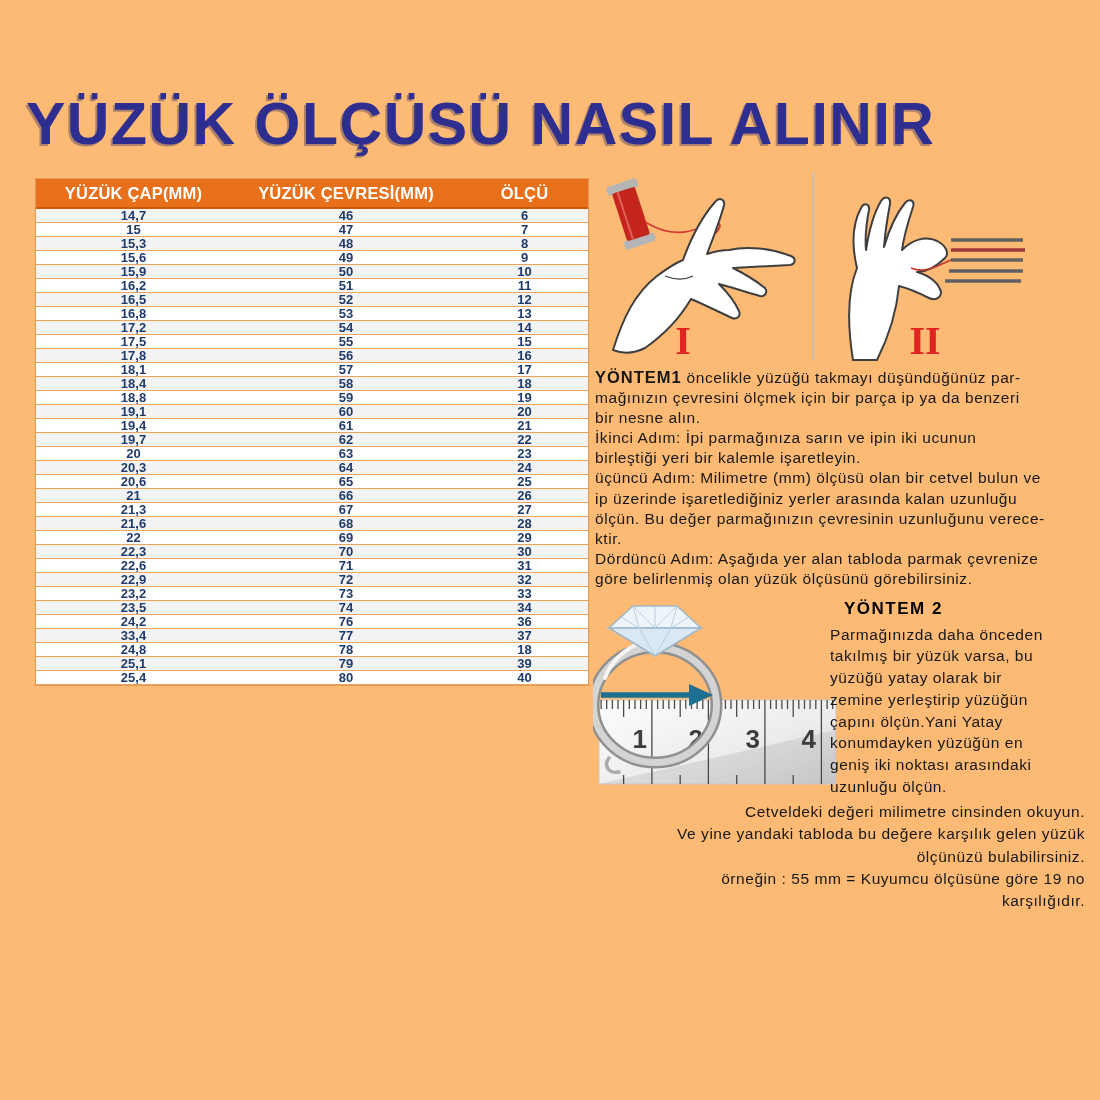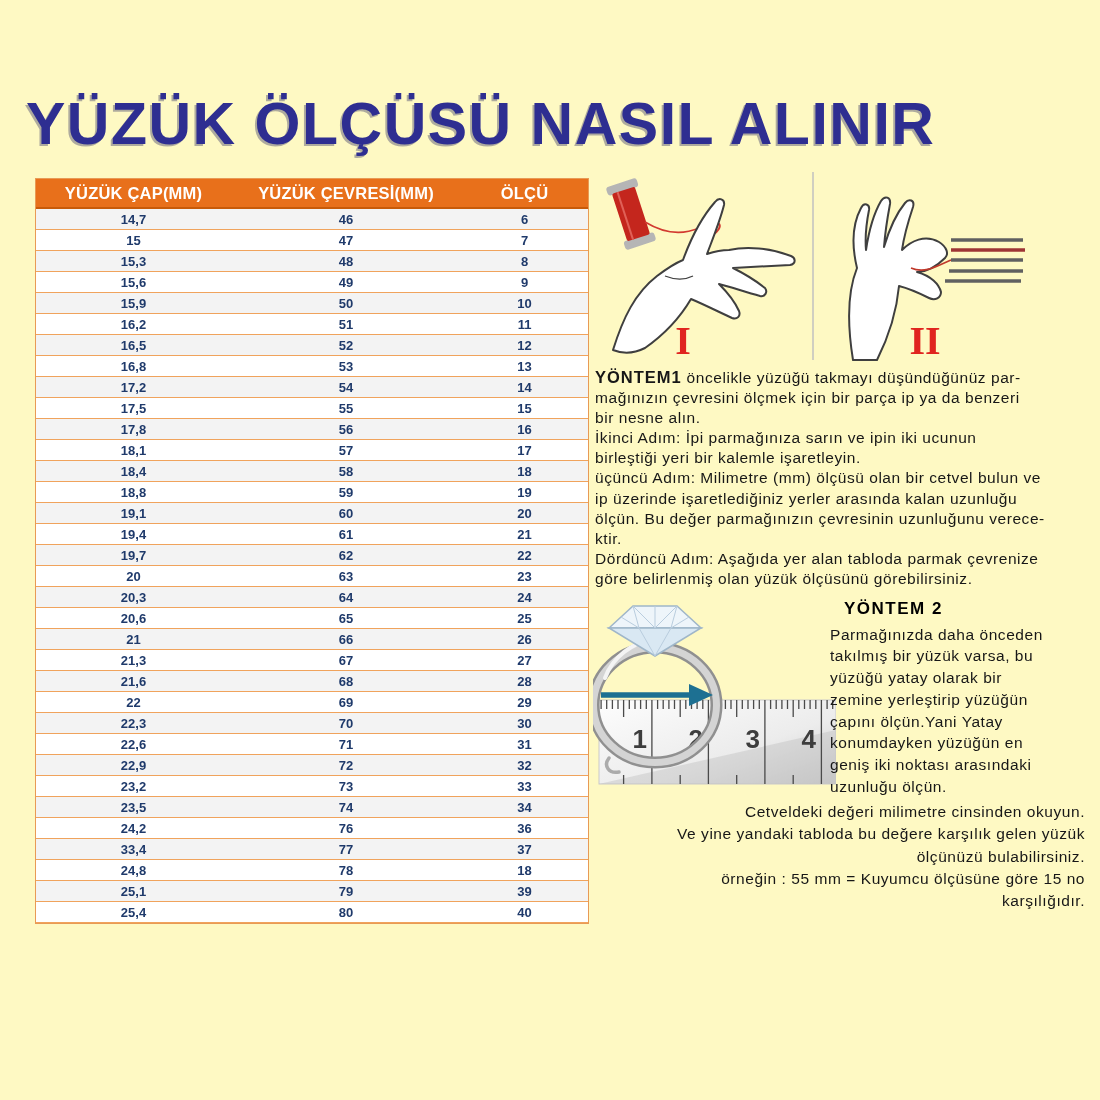--- a/index.html
+++ b/index.html
@@ -1,17 +1,17 @@
 <!DOCTYPE html>
 <html><head>
 <meta charset="utf-8">
 <style>
   html,body{margin:0;padding:0;background:#ffffff;}
   .page{
-    position:relative;width:1100px;height:1100px;background:#fef9c3;overflow:hidden;
+    position:relative;width:1100px;height:1100px;background:#fdba74;overflow:hidden;
     font-family:"Liberation Sans", sans-serif;color:#1c1c1c;
   }
   
   .main-title{
     position:absolute;left:26px;top:90px;width:1050px;
     font-size:59px;font-weight:bold;letter-spacing:1.5px;
     color:#2e2e91;text-shadow:-2px 2px 0 rgba(25,25,90,0.35);
     white-space:nowrap;
   }
   
@@ -22,21 +22,21 @@
   .thead{
     display:flex;height:28px;background:#e8701b;align-items:center;
     border-bottom:2px solid #c85a08;
   }
   .th{
     color:#ffffff;font-weight:bold;font-size:16.5px;text-align:center;
     letter-spacing:0.2px;
   }
   .c1{width:195px;} .c2{width:230px;} .c3{width:127px;}
   .tr{
-    display:flex;height:21px;align-items:center;box-sizing:border-box;
+    display:flex;height:14px;align-items:center;box-sizing:border-box;
     border-bottom:1px solid #f0a35c;background:#ffffff;
   }
   .tr:nth-child(odd){background:#f3f3f3;}
   .td{
     font-size:13px;font-weight:bold;color:#1f3a6b;text-align:center;
   }
   
   .textblock{position:absolute;font-size:15.5px;letter-spacing:0.55px;color:#171717;}
   .line{white-space:nowrap;}
   .method1{left:595px;top:367px;width:485px;line-height:20.1px;}
@@ -340,18 +340,18 @@
         <div class="line">uzunluğu ölçün.</div>
       </div>
   </div>
 
   <div class="textblock footer-note">
     <div>
 
     <div class="line">Cetveldeki değeri milimetre cinsinden okuyun.</div>
         <div class="line">Ve yine yandaki tabloda bu değere karşılık gelen yüzük</div>
         <div class="line">ölçünüzü bulabilirsiniz.</div>
-        <div class="line">örneğin : 55 mm = Kuyumcu ölçüsüne göre 15 no</div>
+        <div class="line">örneğin : 55 mm = Kuyumcu ölçüsüne göre 19 no</div>
         <div class="line">karşılığıdır.</div>
       </div>
   </div>
 
 </div>
 
 </body></html>

